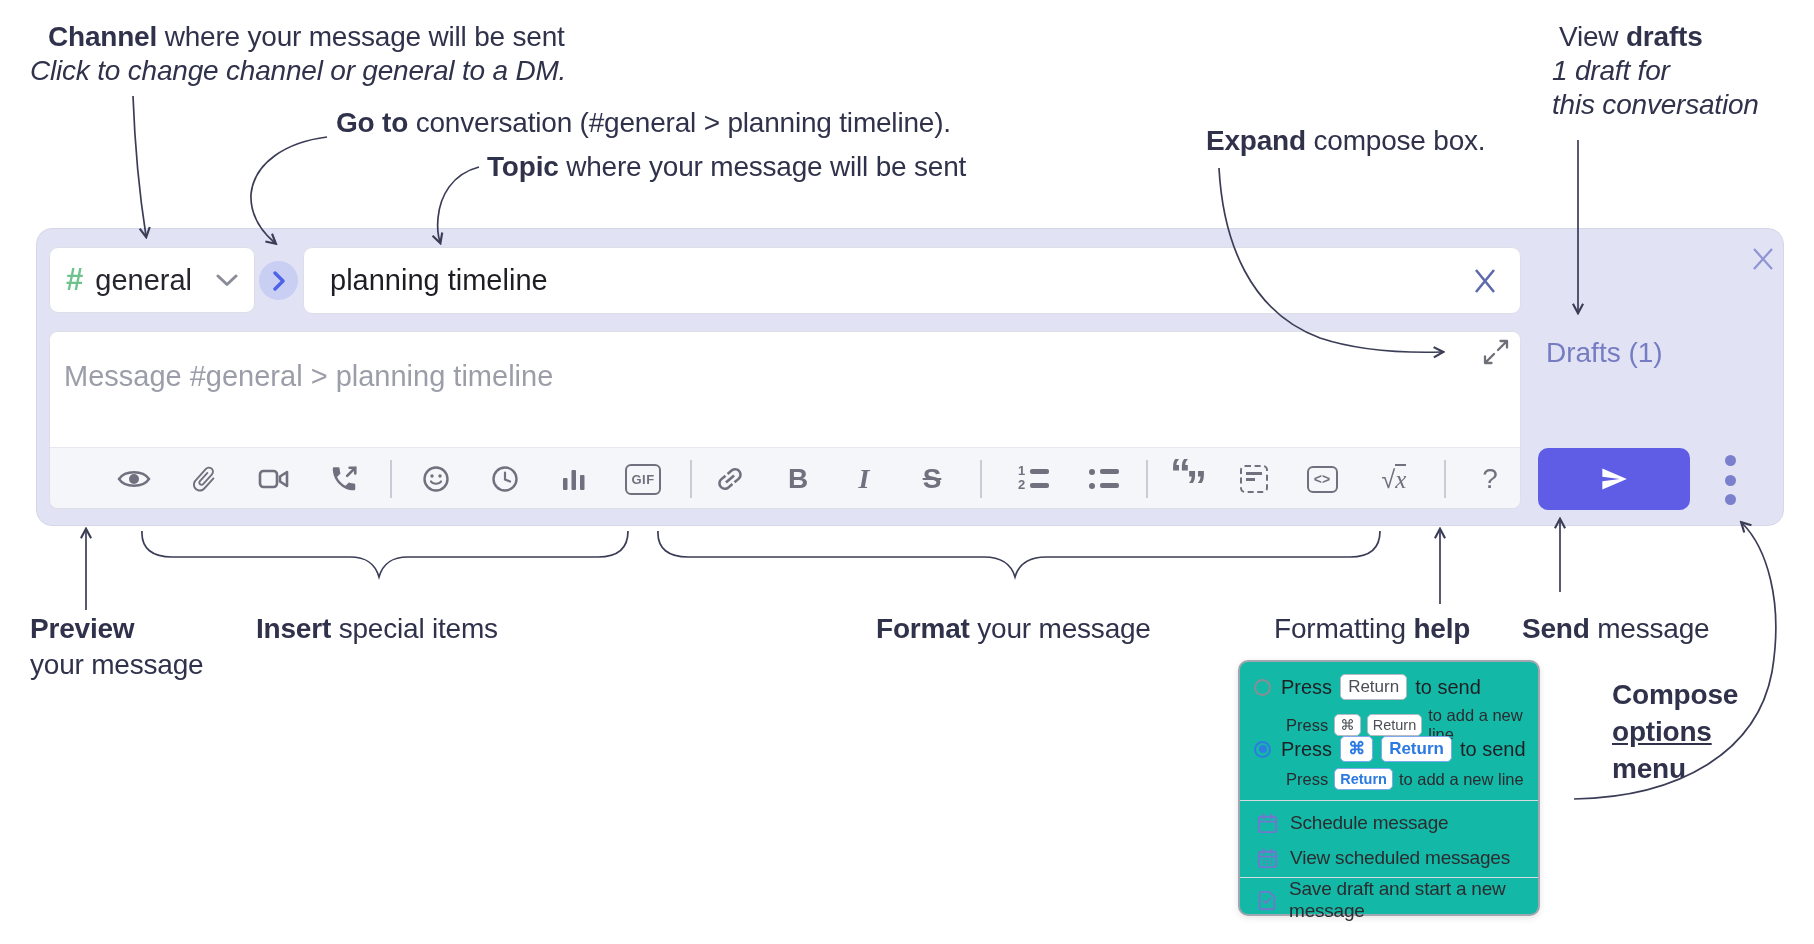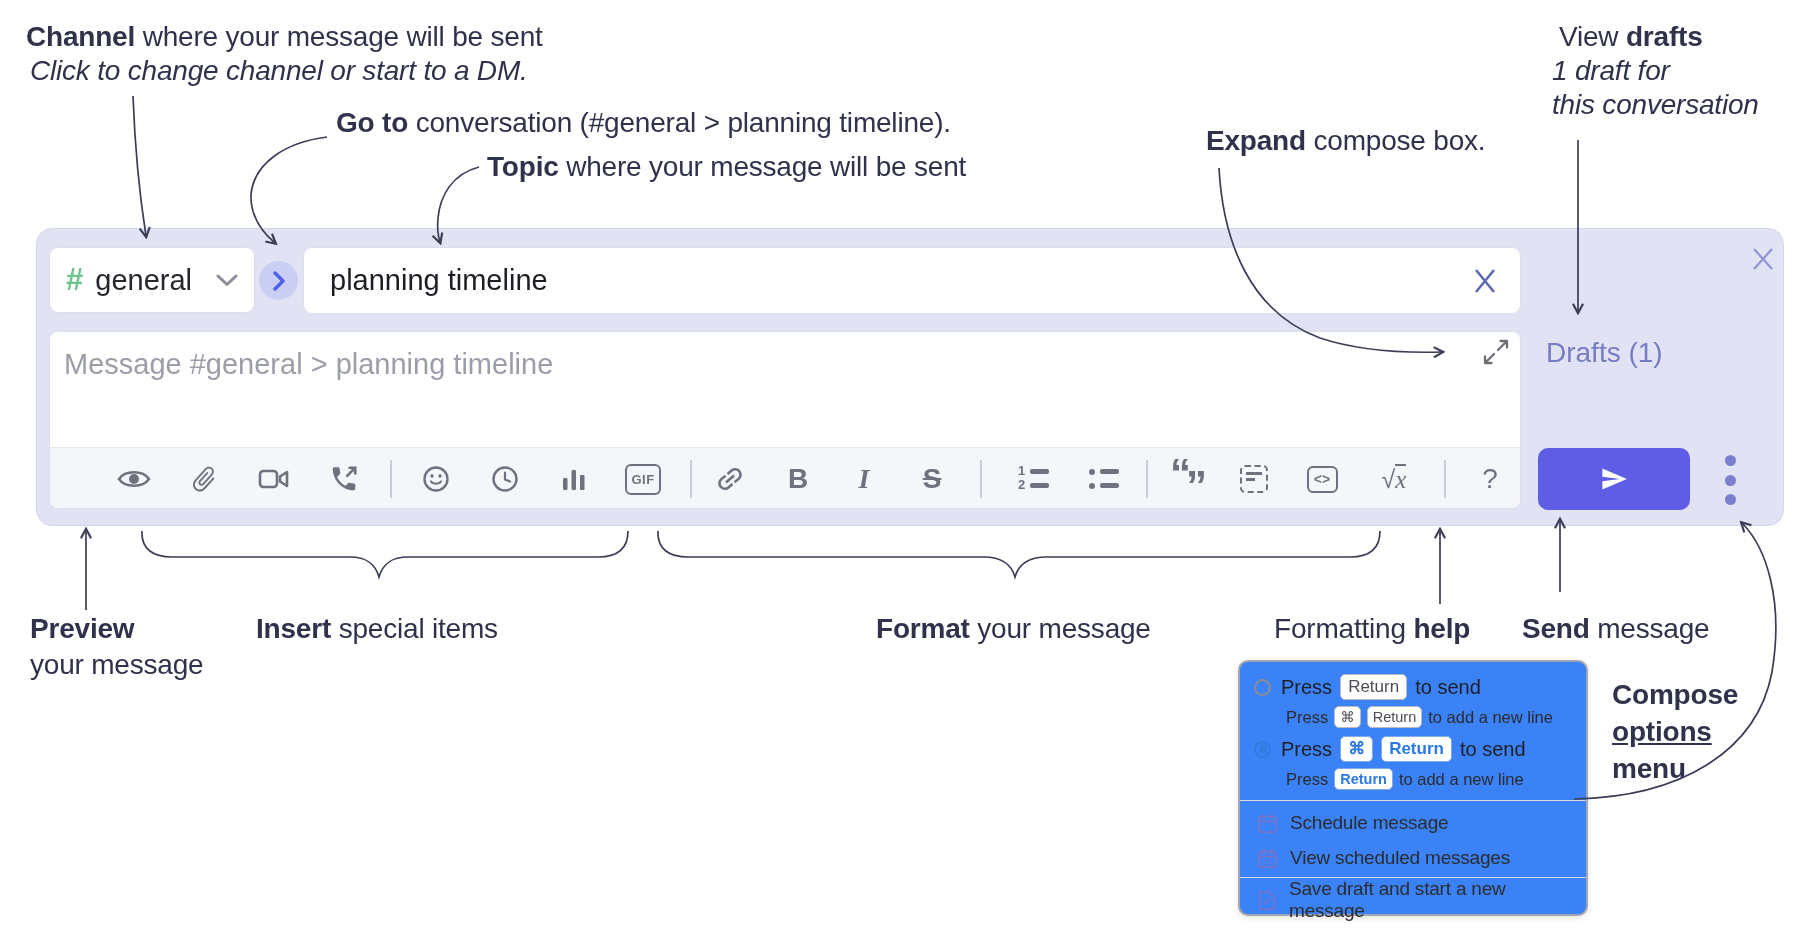--- a/index.html
+++ b/index.html
@@ -24,21 +24,21 @@
   .channel-name { font-size:29px; color:#26262e; flex:1; }
   .goto-circle { position:absolute; left:222px; top:32px; width:39px; height:39px; border-radius:50%;
                  background:#c9cef3; display:flex; align-items:center; justify-content:center; }
   .topic-input { left:266px; top:18px; width:1218px; height:67px; font-size:29px; color:#1d1d24;
                  padding:0 54px 0 26px; outline:none; font-family:"Liberation Sans",sans-serif; }
   .topic-clear { position:absolute; left:1434px; top:38px; width:28px; height:28px; cursor:pointer; }
   .compose-close { position:absolute; left:1712px; top:16px; width:28px; height:28px; cursor:pointer; }
   .msgwrap { position:absolute; left:12px; top:102px; width:1472px; height:178px; background:#fff;
              border:1px solid #dcdee8; border-radius:9px; overflow:hidden; }
   .msgwrap textarea { width:100%; height:113px; border:none; outline:none; resize:none;
-             font-family:"Liberation Sans",sans-serif; font-size:29px; color:#26262e; padding:16px 40px 0 14px; }
+             font-family:"Liberation Sans",sans-serif; font-size:29px; color:#26262e; padding:28px 40px 0 14px; }
   .msgwrap textarea::placeholder { color:#9b9ea8; }
   .expand-btn { position:absolute; right:10px; top:6px; color:#6e7077; cursor:pointer; }
   .toolbar { position:absolute; left:0; top:115px; width:100%; height:62px; background:#f5f6f9; border-top:1px solid #e7e8ef; }
   .tbi { position:absolute; top:0; height:62px; width:52px; transform:translateX(-50%);
          display:flex; align-items:center; justify-content:center; color:#6f727e; cursor:pointer; }
   .tbdiv { position:absolute; top:12px; height:38px; width:2px; background:#c9ccd6; }
   .glyph-b { font-size:28px; font-weight:700; }
   .glyph-i { font-size:28px; font-weight:600; font-style:italic; font-family:"Liberation Serif",serif; }
   .glyph-s { font-size:28px; font-weight:600; text-decoration:line-through; }
   .gif-box { border:2.5px solid currentColor; border-radius:6px; font-size:13px; font-weight:700; padding:6px 4px; letter-spacing:0.5px; }
@@ -60,21 +60,21 @@
   .math-icon { font-size:25px; font-weight:500; }
   .math-icon .mvar { font-style:italic; border-top:2px solid currentColor; font-family:"Liberation Serif",serif; }
   .help-glyph { font-size:28px; font-weight:500; }
   .drafts-link { position:absolute; left:1509px; top:108px; font-size:28px; color:#767cc2; font-weight:500; cursor:pointer; }
   .send-btn { position:absolute; left:1501px; top:219px; width:152px; height:62px; background:#5f5ce6;
               border:none; border-radius:10px; display:flex; align-items:center; justify-content:center; cursor:pointer; }
   .kebab { position:absolute; left:1680px; top:226px; width:26px; height:50px; display:flex; flex-direction:column;
            align-items:center; justify-content:space-between; cursor:pointer; }
   .kebab i { width:11px; height:11px; border-radius:50%; background:#7a80cd; }
   
-  .popup { position:absolute; left:1238px; top:660px; width:350px; height:256px; background:#3b82f6;
+  .popup { position:absolute; left:1238px; top:660px; width:302px; height:256px; background:#14b8a6;
            border:2px solid #a2a6ae; border-radius:10px; z-index:30; box-shadow:0 2px 6px rgba(40,40,60,.12); }
   .opt { position:absolute; left:14px; display:flex; align-items:center; gap:10px; cursor:pointer; }
   .opt-main { font-size:20px; color:#1e1f24; display:flex; align-items:center; gap:8px; }
   .opt-sub { position:absolute; left:46px; font-size:16.5px; color:#2a2b30; display:flex; align-items:center; gap:6px; cursor:pointer; }
   .radio { width:17px; height:17px; border:2px solid #8a8d94; border-radius:50%; flex:none; position:relative; }
   .radio.sel { border-color:#2d7de0; }
   .radio.sel::after { content:""; position:absolute; inset:2.5px; border-radius:50%; background:#2d7de0; }
   .key { display:inline-block; border:1.5px solid #b7bac2; border-radius:5px; padding:0 7px; background:#fff;
          font-size:17px; line-height:24px; color:#4b4e56; }
   .key.sm { font-size:14.5px; line-height:20px; padding:0 5px; }
@@ -82,24 +82,24 @@
   .mdiv { position:absolute; left:0; width:100%; height:1px; background:#d9dbe0; }
   .mitem { position:absolute; left:16px; right:8px; height:34px; display:flex; align-items:center; gap:11px;
            font-size:19px; letter-spacing:-0.2px; color:#2b2c30; cursor:pointer; }
   .mitem .micon { color:#7177cf; display:flex; }
 </style>
 </head>
 <body>
 
 <div id="canvas">
 
-  <div class="ann" style="left:26px; top:20px;">
+  <div class="ann" style="left:48px; top:20px;">
     <b>Channel</b><span> where your message will be sent</span>
   </div>
-  <div class="ann it" style="left:30px; top:54px;">Click to change channel or start to a DM.</div>
+  <div class="ann it" style="left:30px; top:54px;">Click to change channel or general to a DM.</div>
 
   <div class="ann" style="left:336px; top:106px;">
     <b>Go to</b><span> conversation (#general &gt; planning timeline).</span>
   </div>
 
   <div class="ann" style="left:487px; top:150px;">
     <b>Topic</b><span> where your message will be sent</span>
   </div>
 
   <div class="ann" style="left:1206px; top:124px;">

